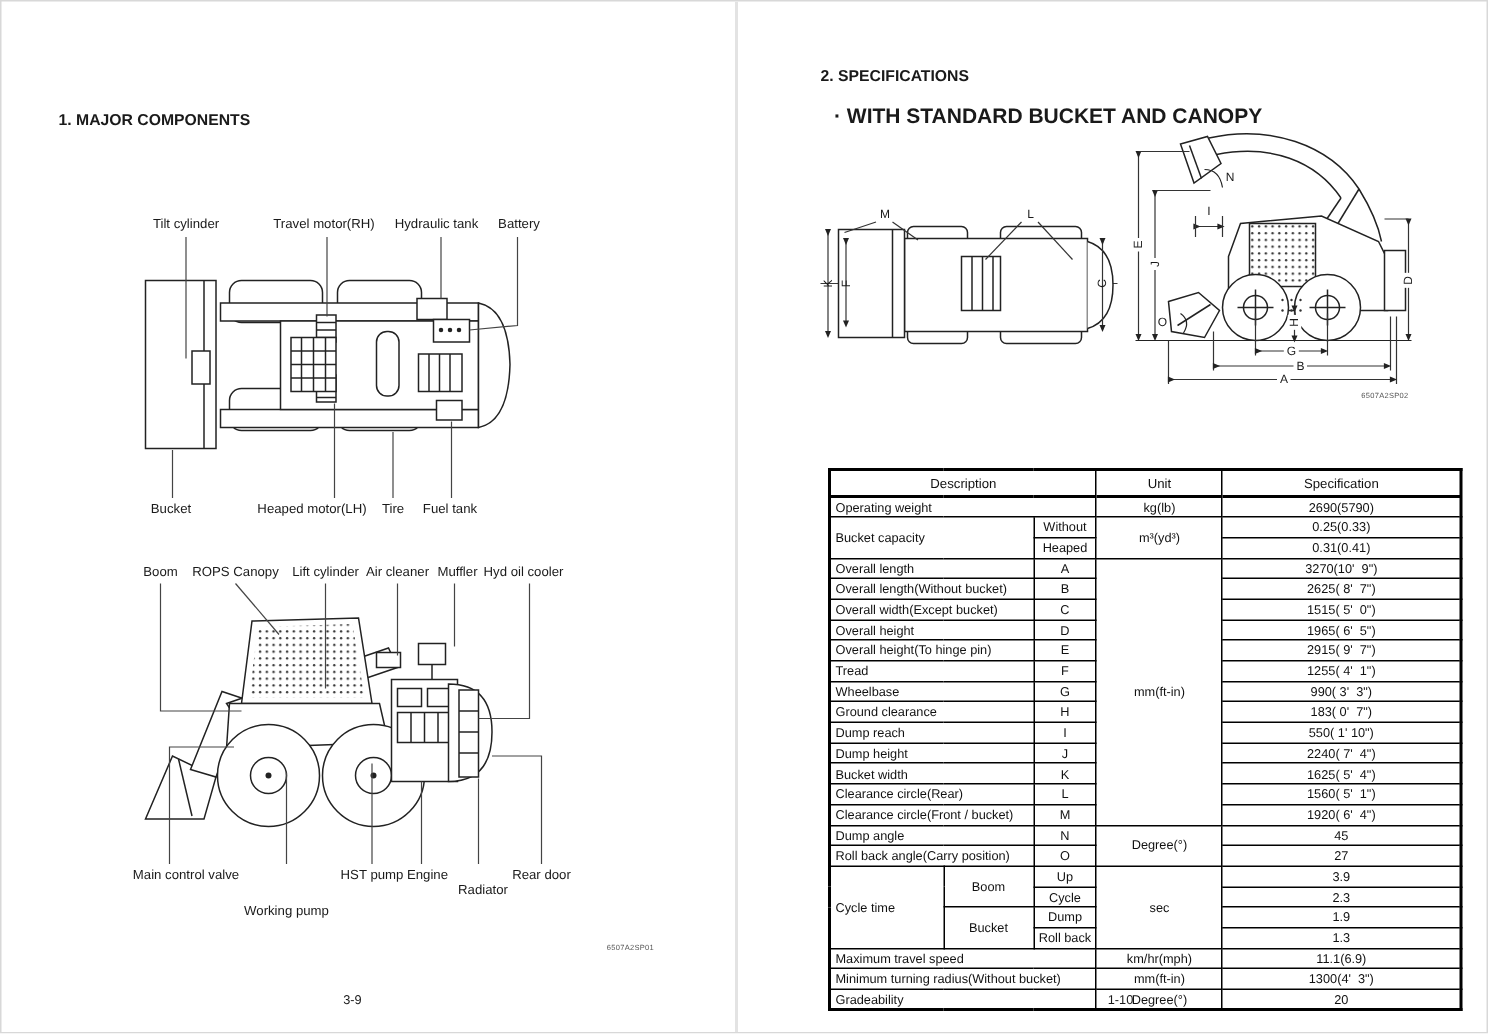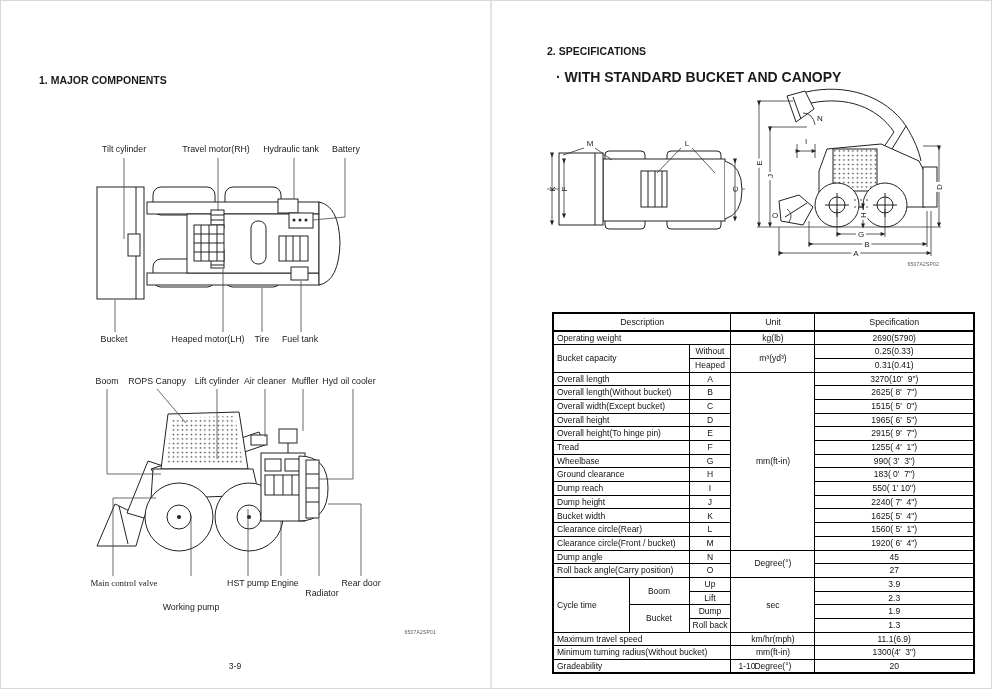--- a/index.html
+++ b/index.html
@@ -260,21 +260,21 @@
   <span class="lbl" style="left:207px;top:333px;">Heaped motor(LH)</span>
   <span class="lbl" style="left:261px;top:333px;">Tire</span>
   <span class="lbl" style="left:299px;top:333px;">Fuel tank</span>
 
   <span class="lbl" style="left:106px;top:375px;">Boom</span>
   <span class="lbl" style="left:156px;top:375px;">ROPS Canopy</span>
   <span class="lbl" style="left:216px;top:375px;">Lift cylinder</span>
   <span class="lbl" style="left:264px;top:375px;">Air cleaner</span>
   <span class="lbl" style="left:304px;top:375px;">Muffler</span>
   <span class="lbl" style="left:348px;top:375px;">Hyd oil cooler</span>
-  <span class="lbl" style="left:123px;top:577px;font-family:Liberation Serif, serif;">Main control valve</span>
+  <span class="lbl" style="left:123px;top:577px;">Main control valve</span>
   <span class="lbl" style="left:190px;top:577px;margin-top:24px;">Working pump</span>
   <span class="lbl" style="left:247px;top:577px;">HST pump</span>
   <span class="lbl" style="left:284px;top:577px;">Engine</span>
   <span class="lbl" style="left:321px;top:587px;">Radiator</span>
   <span class="lbl" style="left:360px;top:577px;">Rear door</span>
 
   <span class="figcode" style="left:390px;top:628px;width:45px;text-align:right;">6507A2SP01</span>
   <span class="pagenum" style="left:234px;top:660px;">3-9</span>
 
   <div class="abs sec-title" style="left:546px;top:44px;">2. SPECIFICATIONS</div>
@@ -407,21 +407,21 @@
       <td>27</td>
     </tr>
     <tr>
       <td rowspan="4" class="dl">Cycle time</td>
       <td rowspan="2">Boom</td>
       <td>Up</td>
       <td rowspan="4">sec</td>
       <td>3.9</td>
     </tr>
     <tr>
-      <td>Lift</td>
+      <td>Cycle</td>
       <td>2.3</td>
     </tr>
     <tr>
       <td rowspan="2">Bucket</td>
       <td>Dump</td>
       <td>1.9</td>
     </tr>
     <tr>
       <td>Roll back</td>
       <td>1.3</td>

